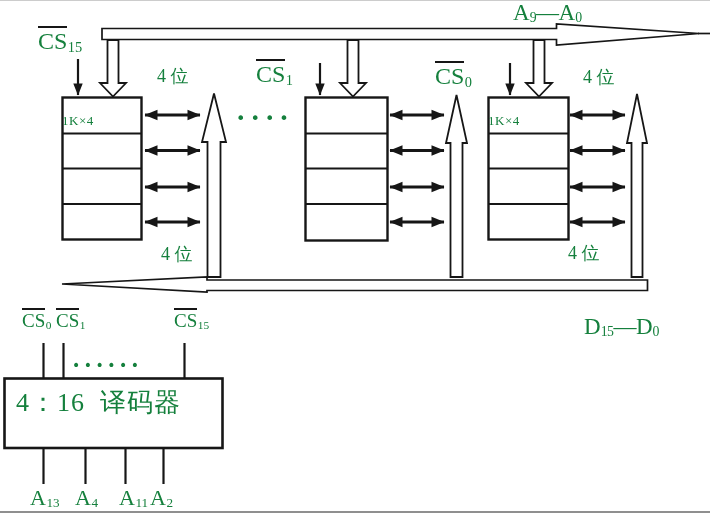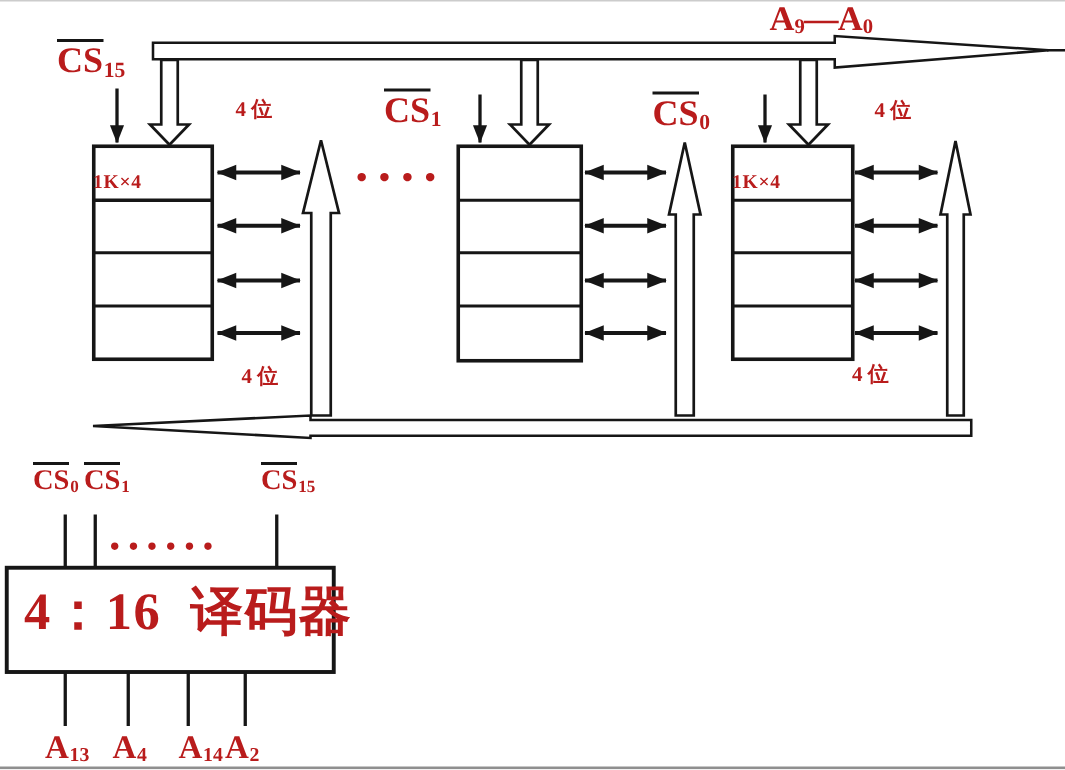--- a/index.html
+++ b/index.html
@@ -1,27 +1,27 @@
 <!DOCTYPE html>
 <html><head>
 <meta charset="utf-8">
 <style>
   html,body{margin:0;padding:0;background:#ffffff;}
   .stage{
     position:relative;width:710px;height:513px;background:#fff;overflow:hidden;
     font-family:"Liberation Serif","DejaVu Serif",serif;color:#161616;
   }
   .stage svg{position:absolute;left:0;top:0;}
-  .lbl{position:absolute;line-height:1;white-space:nowrap;font-weight:bold;color:#b91c1c;}
+  .lbl{position:absolute;line-height:1;white-space:nowrap;font-weight:normal;color:#15803d;}
   .cs-lbl{font-size:24px;}
   .cs-lbl-sm{font-size:19px;}
   .bus-lbl{font-size:23px;letter-spacing:-0.5px;}
-  .bit-lbl{font-size:14px;}
+  .bit-lbl{font-size:18px;}
   .size-lbl{font-size:13px;letter-spacing:0.5px;}
-  .dec-title{font-size:35px;white-space:pre;letter-spacing:1px;}
+  .dec-title{font-size:26px;white-space:pre;letter-spacing:1px;}
   .pin-lbl{font-size:22px;text-align:right;}
   .dots{letter-spacing:5px;font-size:16px;font-family:"DejaVu Sans",sans-serif;}
   .dots-sm{letter-spacing:3.5px;font-size:14px;font-family:"DejaVu Sans",sans-serif;}
   .ov{display:inline-block;line-height:1;border-top:2.4px solid #161616;padding-top:1px;}
   .lbl sub{font-size:60%;line-height:0;position:relative;vertical-align:baseline;top:0.18em;margin-left:0.5px;}
   .edge{position:absolute;left:0;width:710px;}
   .edge-top{top:0;height:1px;background:#cccccc;}
   .edge-bottom{top:511px;height:2px;background:#8f8f8f;}
 </style>
 </head>
@@ -121,38 +121,39 @@
   </svg>
 
   <span class="lbl cs-lbl" style="left:38px;top:26px"><span class="ov">CS</span><sub>15</sub></span>
 
   <span class="lbl cs-lbl" style="left:256px;top:59px"><span class="ov">CS</span><sub>1</sub></span>
 
   <span class="lbl cs-lbl" style="left:435px;top:61px"><span class="ov">CS</span><sub>0</sub></span>
 
   <span class="lbl bus-lbl" style="left:513px;top:1px"><span>A</span><sub>9</sub><span>—</span><span>A</span><sub>0</sub></span>
 
+  <span class="lbl bus-lbl" style="left:584px;top:315px"><span>D</span><sub>15</sub><span>—</span><span>D</span><sub>0</sub></span>
 
   <span class="lbl bit-lbl" style="left:157px;top:67px">4 位</span>
   <span class="lbl bit-lbl" style="left:583px;top:68px">4 位</span>
   <span class="lbl bit-lbl" style="left:161px;top:245px">4 位</span>
   <span class="lbl bit-lbl" style="left:568px;top:244px">4 位</span>
 
   <span class="lbl size-lbl" style="left:62px;top:114px;width:79px">1K×4</span>
   <span class="lbl size-lbl" style="left:488px;top:114px;width:80px">1K×4</span>
 
   <span class="lbl dots" style="left:236px;top:111px">••••</span>
   <span class="lbl dots-sm" style="left:72px;top:358px">••••••</span>
 
   <span class="lbl dec-title" style="left:16px;top:390px">4：16  译码器</span>
 
   <span class="lbl cs-lbl-sm" style="left:22px;top:308px"><span class="ov">CS</span><sub>0</sub></span>
   <span class="lbl cs-lbl-sm" style="left:56px;top:308px"><span class="ov">CS</span><sub>1</sub></span>
   <span class="lbl cs-lbl-sm" style="left:174px;top:308px"><span class="ov">CS</span><sub>15</sub></span>
 
   <span class="lbl pin-lbl" style="left:30px;top:487px"><span>A</span><sub>13</sub></span>
   <span class="lbl pin-lbl" style="left:75px;top:487px"><span>A</span><sub>4</sub></span>
-  <span class="lbl pin-lbl" style="left:119px;top:487px"><span>A</span><sub>14</sub></span>
+  <span class="lbl pin-lbl" style="left:119px;top:487px"><span>A</span><sub>11</sub></span>
   <span class="lbl pin-lbl" style="left:150px;top:487px"><span>A</span><sub>2</sub></span>
 
   <div class="edge edge-top"></div>
   <div class="edge edge-bottom"></div>
 </div>
 
 </body></html>

